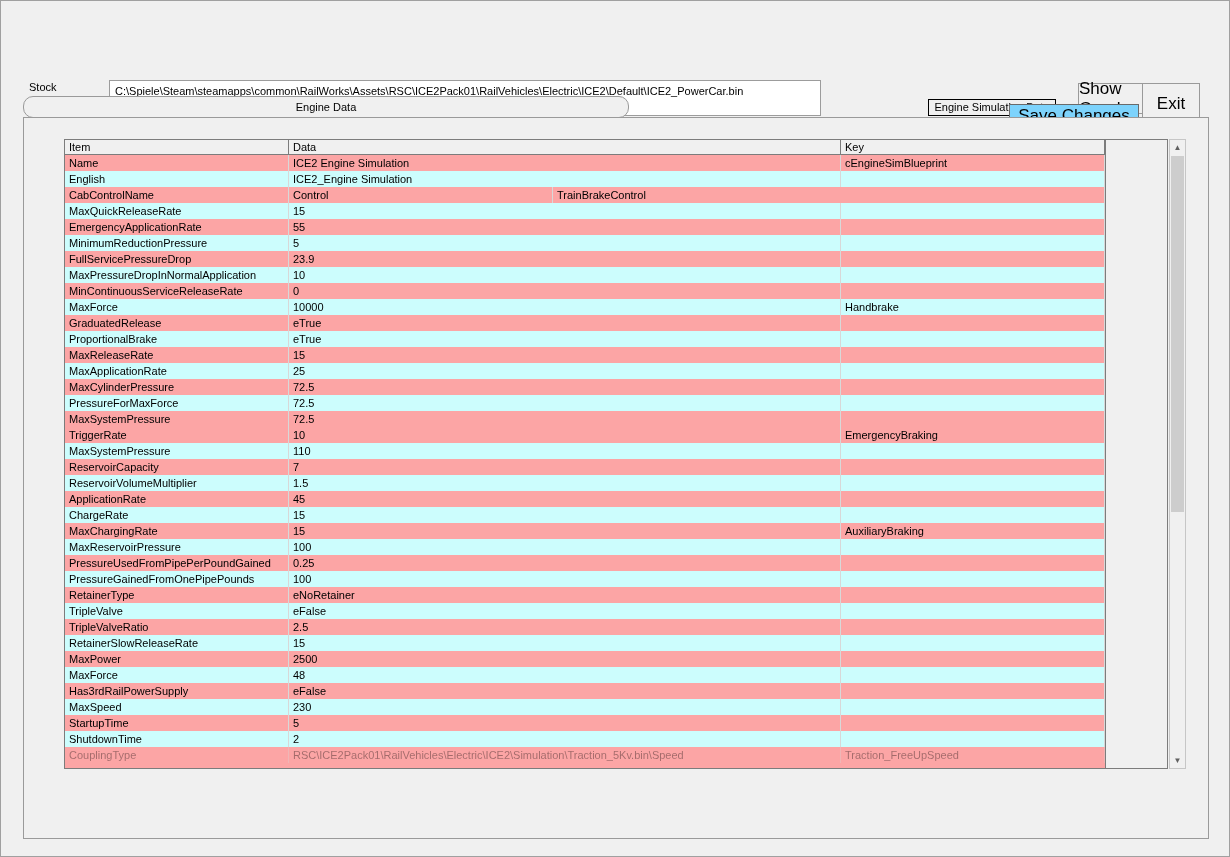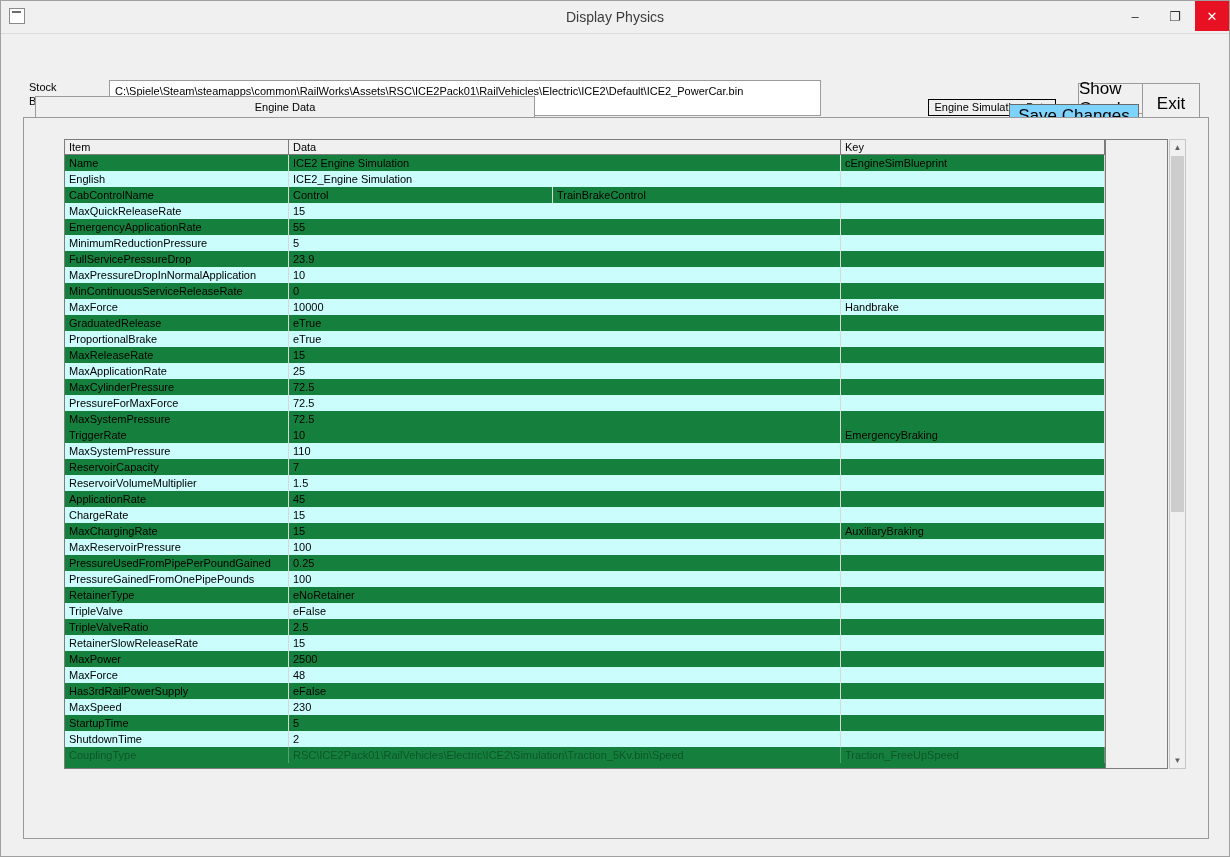--- a/index.html
+++ b/index.html
@@ -142,22 +142,23 @@
     border: 1px solid #9a9a9a;
     box-sizing: border-box;
     background: #f0f0f0;
     display: flex;
     align-items: center;
     justify-content: center;
     font-size: 11px;
     cursor: default;
   }
   #tab-engine-data {
-    left: 12px;
-    width: 500px;
+    left: 0;
+    width: 606px;
+    border-radius: 10px;
   }
   #tab-engine-sim-data {
     left: 834px;
     width: 270px;
     background: transparent;
     border: none;
   }
   .tab-sim-inner {
     border: 1px solid #000;
     padding: 1px 6px 2px 6px;
@@ -182,21 +183,21 @@
     border: 1px solid #9a9a9a;
     box-sizing: border-box;
   }
 
   
   .grid-wrap {
     position: absolute;
     left: 40px; top: 21px;
     width: 1104px;
     height: 630px;
-    background: #15803d;
+    background: #fca5a5;
     border: 1px solid #7c7c7c;
     box-sizing: border-box;
     overflow: hidden;
   }
   .grid-header {
     display: flex;
     height: 15px;
     background: #f0f0f0;
     border-bottom: 1px solid #7c7c7c;
     box-sizing: border-box;
@@ -278,29 +279,20 @@
     width: 13px; height: 356px;
     background: #cdcdcd;
     cursor: default;
   }
 </style>
 </head>
 <body>
 
 <div class="window">
 
-  <div class="titlebar">
-    <div class="title-icon"></div>
-    <div class="title-text">Display Physics</div>
-    <div class="win-btns">
-      <div class="win-btn">–</div>
-      <div class="win-btn">❐</div>
-      <div class="win-btn close">✕</div>
-    </div>
-  </div>
 
   <div class="top-row">
     <div class="stock-label">
       <div>Stock</div>
       <div>Being</div>
     </div>
     <div class="path-box">C:\Spiele\Steam\steamapps\common\RailWorks\Assets\RSC\ICE2Pack01\RailVehicles\Electric\ICE2\Default\ICE2_PowerCar.bin</div>
     <div class="btn" id="show-graphs-button">Show Graphs</div>
     <div class="btn" id="exit-button">Exit</div>
   </div>

